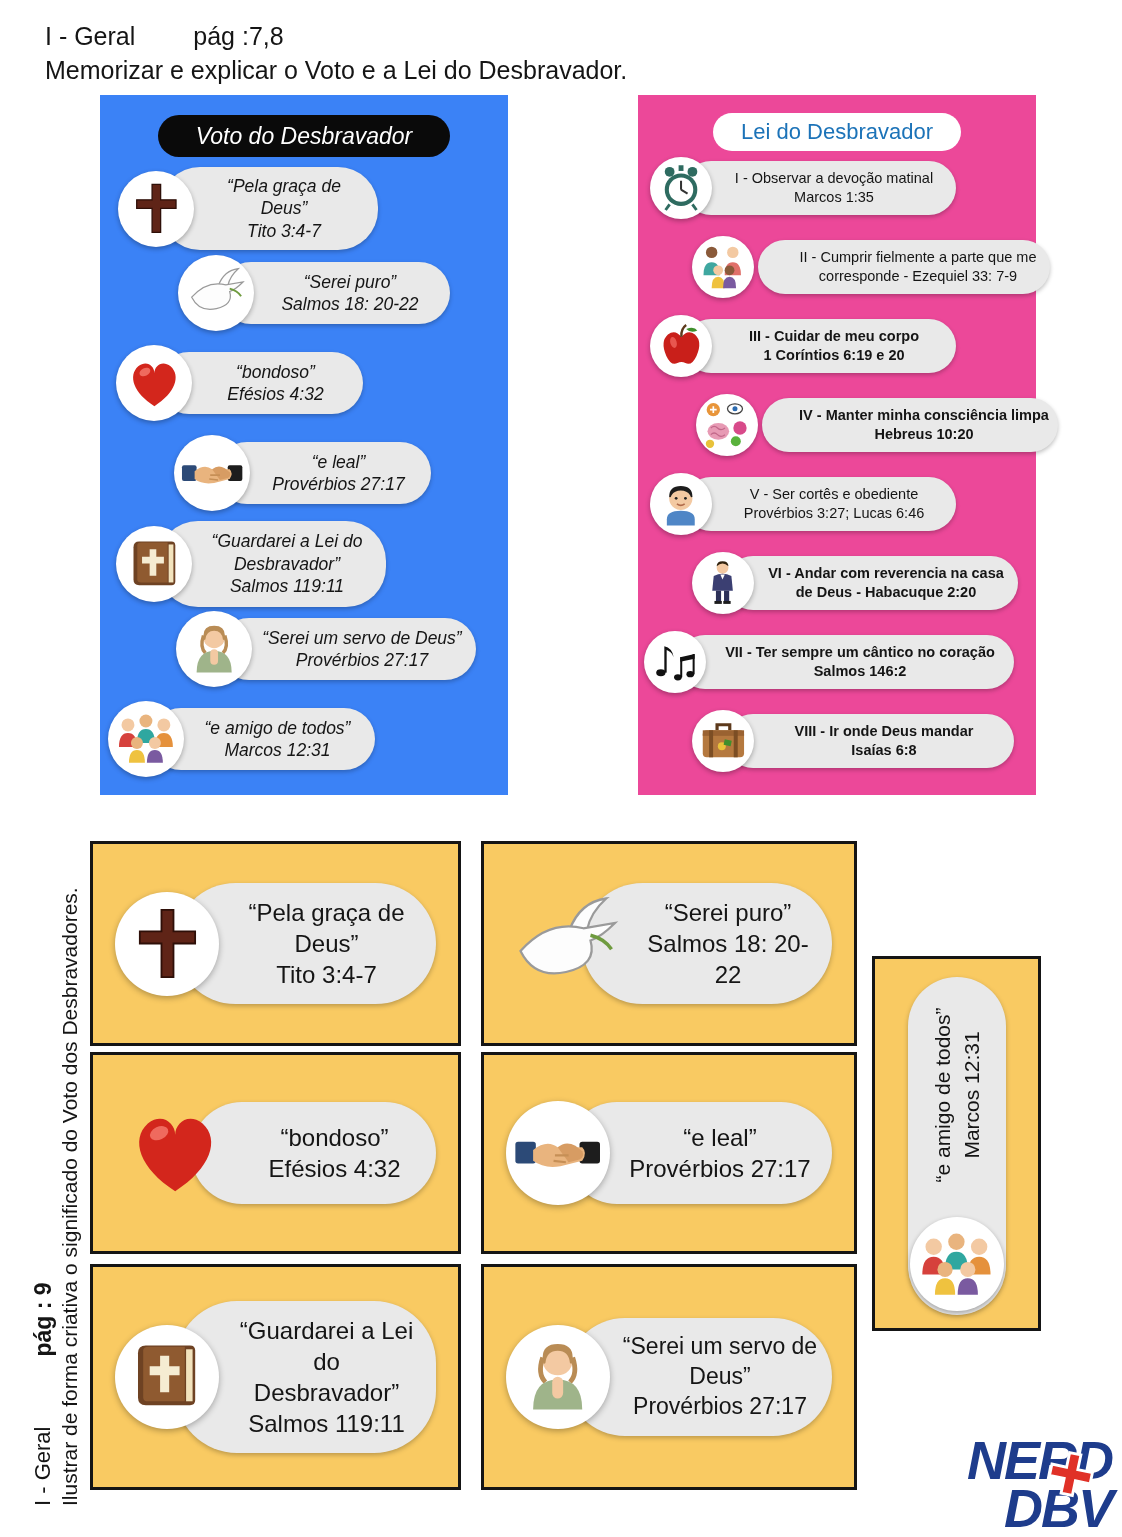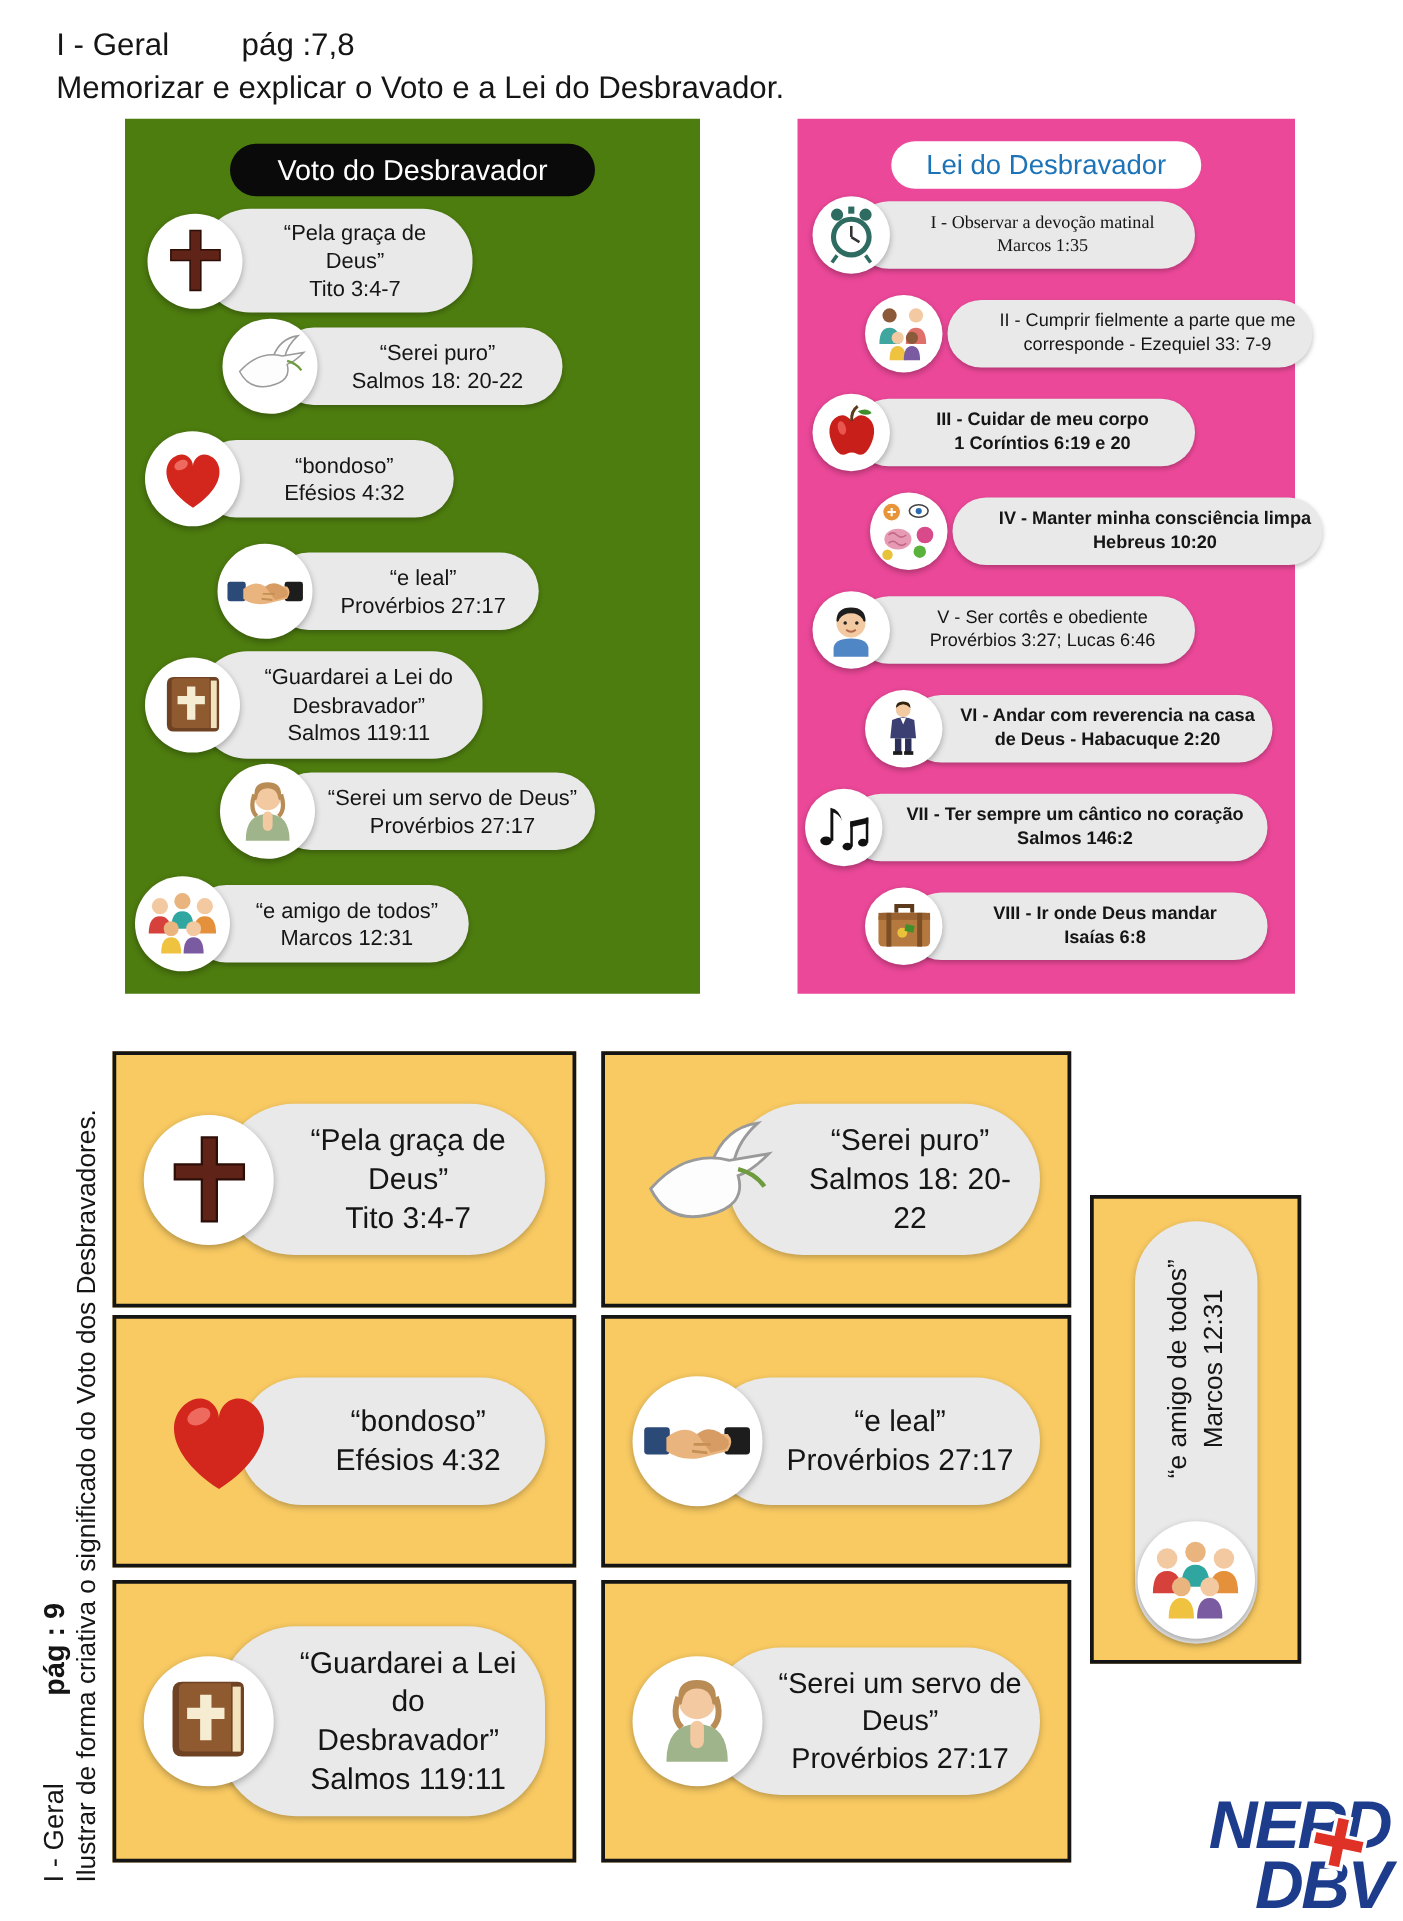--- a/index.html
+++ b/index.html
@@ -8,21 +8,21 @@
     font-family:"Liberation Sans", sans-serif; color:#151515; overflow:hidden;
   }
 
   
   .header { position:absolute; left:45px; top:22px; font-size:25px; }
   .header .row1 { display:flex; gap:58px; }
   .header .row2 { margin-top:5px; }
 
   
   .panel { position:absolute; top:95px; height:700px; }
-  .panel.voto { left:100px; width:460px; background:#4d7c0f; }
+  .panel.voto { left:100px; width:408px; background:#3b82f6;font-style:italic; }
   .panel.lei  { left:638px; width:398px; background:#ec4899; }
   .title-pill { position:absolute; left:50%; transform:translateX(-50%); text-align:center; border-radius:26px; }
   .voto .title-pill { top:20px; width:292px; height:42px; line-height:42px; background:#0A0A0A; color:#fff; font-size:23px; }
   .lei  .title-pill { top:18px; width:248px; height:38px; line-height:38px; background:#fff; color:#1C73B8; font-size:22px; }
 
   .vrow { position:absolute; display:flex; align-items:center; }
   .icon-circle { position:relative; z-index:2; border-radius:50%; background:#fff;
     box-shadow:0 2px 5px rgba(0,0,0,.3); display:flex; align-items:center; justify-content:center; flex:0 0 auto; }
   .voto .icon-circle { width:76px; height:76px; }
   .lei  .icon-circle { width:62px; height:62px; }
@@ -200,21 +200,21 @@
       <svg viewBox="0 0 64 64" width="84%" height="84%">
         <circle cx="18" cy="12" r="6" fill="#2e6b60"></circle>
           <circle cx="46" cy="12" r="6" fill="#2e6b60"></circle>
         <rect x="29" y="4" width="6" height="7" fill="#2e6b60"></rect>
         <circle cx="32" cy="34" r="20" fill="#2e6b60"></circle>
         <circle cx="32" cy="34" r="15" fill="#fff"></circle>
         <path d="M32 34 V23 M32 34 l8 5" stroke="#333" stroke-width="2.5" fill="none"></path>
         <path d="M18 52 l-5 7 M46 52 l5 7" stroke="#2e6b60" stroke-width="3.5"></path>
       </svg>
     </div>
-    <div class="pill" style="width:272px;font-family:Liberation Serif, serif;">
+    <div class="pill" style="width:272px;">
       <span>I - Observar a devoção matinal</span>
       <span>Marcos 1:35</span>
     </div>
   </div>
 
   <div class="vrow" style="top:141px; left:54px;gap:32px;">
     <div class="icon-circle">
       <svg viewBox="0 0 64 64" width="84%" height="84%">
         <circle cx="18" cy="14" r="7" fill="#8a5a3a"></circle>
           <path d="M8 42 Q8 26 18 26 Q28 26 28 42Z" fill="#3fa7a0"></path>

